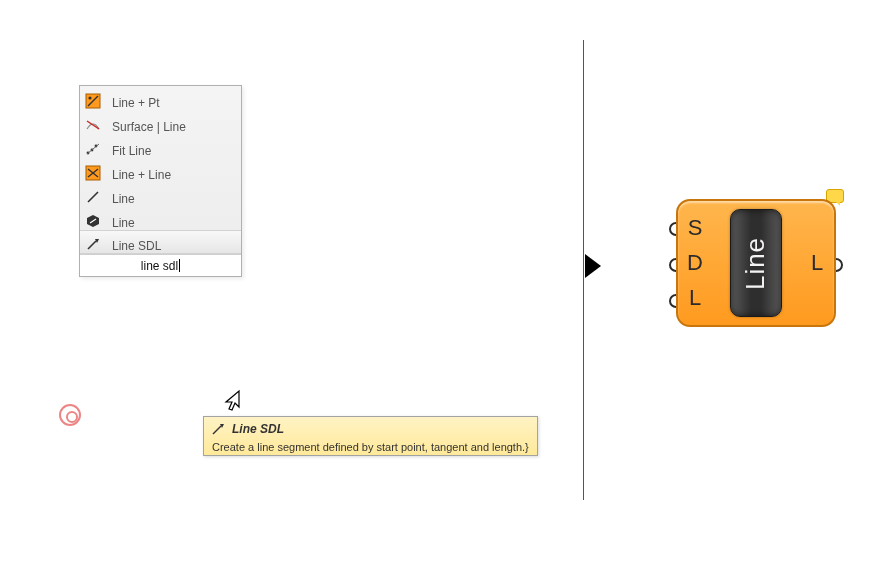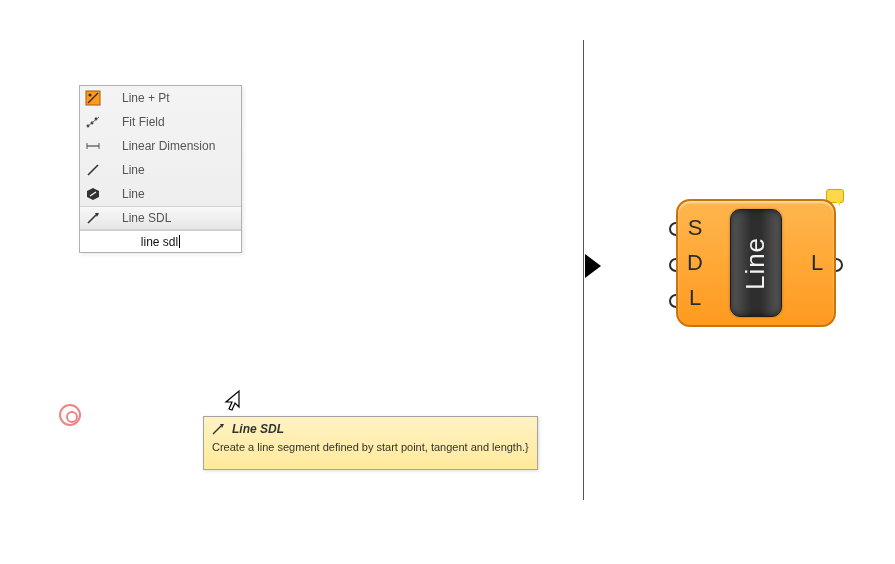--- a/index.html
+++ b/index.html
@@ -60,24 +60,24 @@
     position: absolute;
     left: 79px;
     top: 85px;
     width: 163px;
     background: linear-gradient(#f4f4f4,#ececec);
     border: 1px solid #b0b0b0;
     box-shadow: 2px 2px 4px rgba(0,0,0,0.08);
   }
   .popup .row {
     display: flex;
-    align-items: center;
+    align-items: flex-end;
     height: 24px;
     padding-left: 4px;
-    gap: 20px;
+    gap: 10px;
     color: #444;
     cursor: default;
   }
   .popup .row.hover {
     background: linear-gradient(#f8f8f8,#e6e6e6);
     border-top: 1px solid #d2d2d2;
     border-bottom: 1px solid #d2d2d2;
     height: 24px;
   }
   .popup .row .icon {
@@ -139,21 +139,21 @@
     padding: 4px 8px 2px 6px;
     font-style: italic;
     font-weight: 600;
     color: #333;
   }
   .tooltip .tt-head .icon {
     width: 16px; height: 16px;
     display: flex; align-items: center; justify-content: center;
   }
   .tooltip .tt-body {
-    padding: 2px 8px 16px 8px;
+    padding: 2px 8px 2px 8px;
     font-size: 11px;
     color: #333;
   }
 
   
   .comp-wrap {
     position: absolute;
     left: 676px;
     top: 199px;
   }
@@ -254,47 +254,56 @@
     <span class="icon">
       <svg width="16" height="16">
           <rect x="1" y="1" width="14" height="14" fill="#ff9a1f" stroke="#a85a00"></rect>
           <line x1="3" y1="13" x2="13" y2="3" stroke="#333" stroke-width="1.5"></line>
           <circle cx="5" cy="5" r="1.6" fill="#333"></circle>
         </svg>
     </span>
     <span class="label">Line + Pt</span>
   </div>
 
+  <div class="row">
+    <span class="icon">
+      <svg width="16" height="16">
+          <path d="M2 12 Q8 2 14 12" fill="none" stroke="#888" stroke-width="1.2"></path>
+          <line x1="2" y1="4" x2="14" y2="12" stroke="#c22" stroke-width="1.3"></line>
+        </svg>
+    </span>
+    <span class="label">Surface | Line</span>
+  </div>
 
   <div class="row">
     <span class="icon">
       <svg width="16" height="16">
           <circle cx="3" cy="12" r="1.4" fill="#333"></circle>
           <circle cx="7" cy="9" r="1.4" fill="#333"></circle>
           <circle cx="11" cy="5" r="1.4" fill="#333"></circle>
           <line x1="2" y1="13" x2="14" y2="3" stroke="#666" stroke-width="1"></line>
         </svg>
     </span>
-    <span class="label">Fit Field</span>
-  </div>
-
-
-
-
-
-  <div class="row">
-    <span class="icon">
-      <svg width="16" height="16">
-          <line x1="2" y1="8" x2="14" y2="8" stroke="#555" stroke-width="1.3"></line>
-          <line x1="2" y1="5" x2="2" y2="11" stroke="#555"></line>
-          <line x1="14" y1="5" x2="14" y2="11" stroke="#555"></line>
-        </svg>
-    </span>
-    <span class="label">Linear Dimension</span>
-  </div>
+    <span class="label">Fit Line</span>
+  </div>
+
+
+
+  <div class="row">
+    <span class="icon">
+      <svg width="16" height="16">
+          <rect x="1" y="1" width="14" height="14" fill="#ff9a1f" stroke="#a85a00"></rect>
+          <line x1="3" y1="12" x2="13" y2="4" stroke="#333" stroke-width="1.4"></line>
+          <line x1="3" y1="4" x2="13" y2="12" stroke="#333" stroke-width="1.4"></line>
+        </svg>
+    </span>
+    <span class="label">Line + Line</span>
+  </div>
+
+
 
 
   <div class="row">
     <span class="icon">
       <svg width="16" height="16">
           <line x1="3" y1="13" x2="13" y2="3" stroke="#333" stroke-width="1.6"></line>
         </svg>
     </span>
     <span class="label">Line</span>
   </div>

